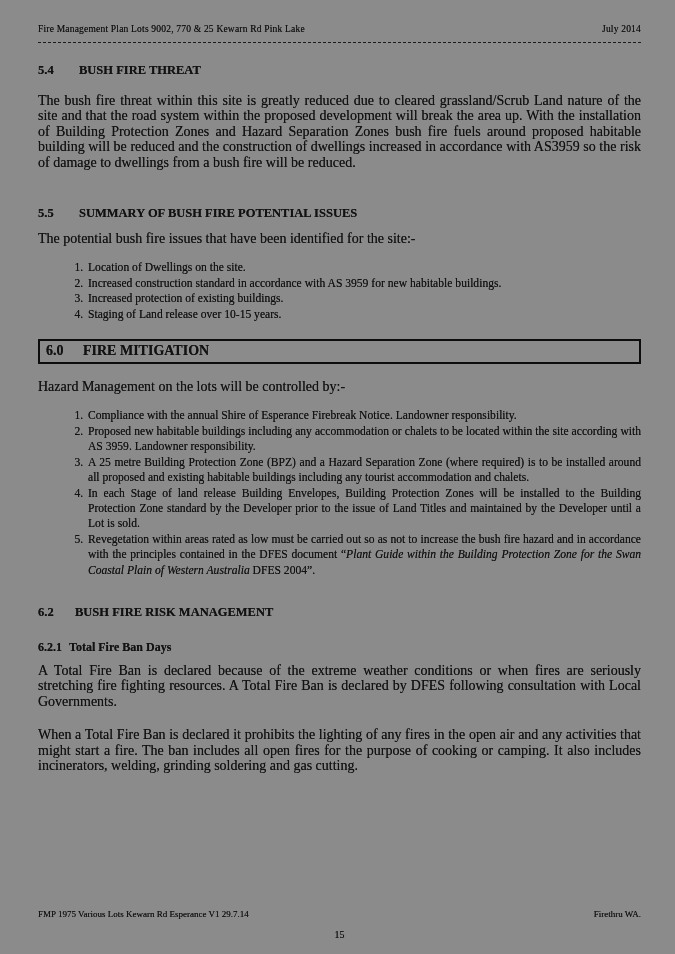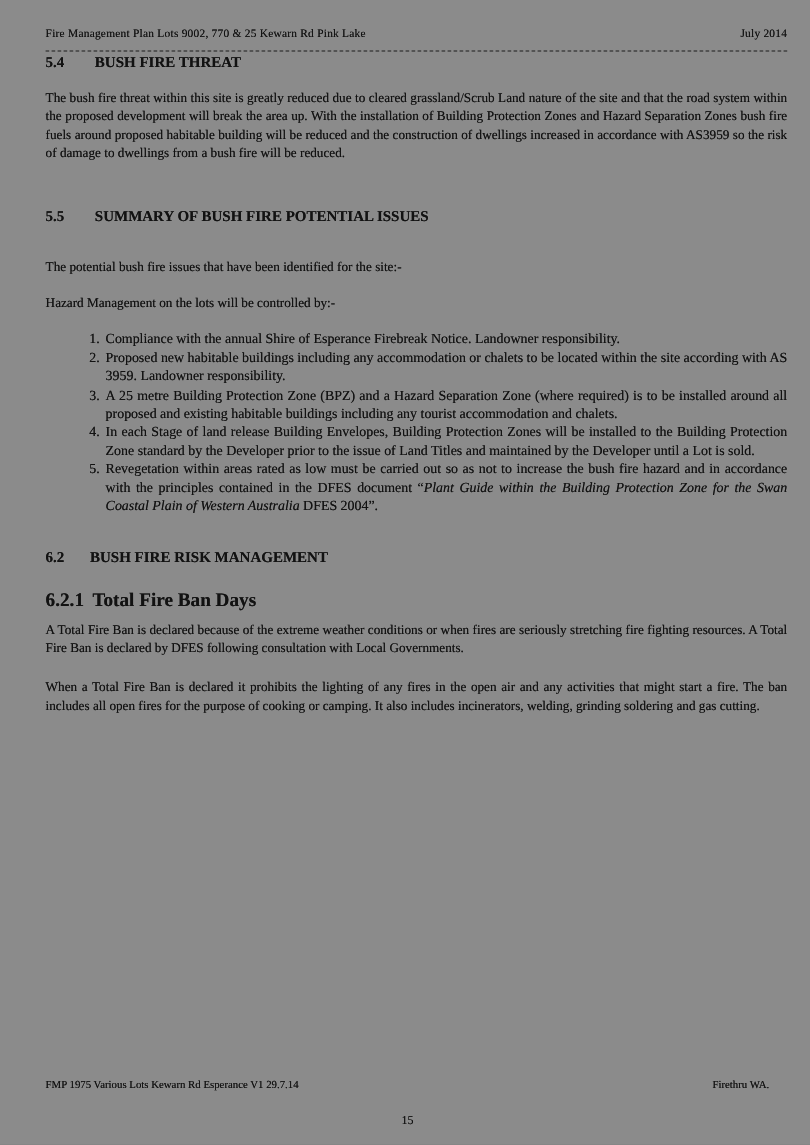--- a/index.html
+++ b/index.html
@@ -12,81 +12,81 @@
     width: 675px;
     height: 954px;
     margin: 0 auto;
     background: #8b8b8b;
     color: #121212;
     overflow: hidden;
     text-shadow: 0 0 0.5px rgba(0,0,0,0.65);
   }
   .content {
     position: absolute;
-    top: 24px; left: 38px; right: 19px;
+    top: 24px; left: 38px; right: 34px;
   }
   .doc-header {
     display: flex;
     justify-content: space-between;
     font-size: 9.5px;
     letter-spacing: 0.2px;
     padding-bottom: 8px;
     border-bottom: 1.5px dashed #1c1c1c;
   }
   .h-main {
     font-size: 12.5px;
     font-weight: bold;
-    margin-top: 2px;
+    margin-top: 20px;
   }
   .sec-num { display: inline-block; min-width: 41px; }
   .para {
-    font-size: 11px;
+    font-size: 14px;
     line-height: 15.4px;
     text-align: justify;
     margin-top: 15px;
   }
-  .intro { margin-top: 28px; text-align: left; }
+  .intro { margin-top: 10px; text-align: left; }
   .gap-lg { margin-top: 36px; }
   ol.num-list {
     margin: 14px 0 0 0;
     padding-left: 48px;
     font-size: 11.6px;
     line-height: 15.4px;
   }
   ol.num-list li {
     text-align: justify;
     padding-left: 2px;
   }
   .boxed-heading {
     margin-top: 17px;
     border: 2px solid #0d0d0d;
     padding: 2px 6px 3px 6px;
     font-size: 14px;
     font-weight: bold;
   }
   .boxed-heading .sec-num { min-width: 37px; }
   .h-sub {
-    font-size: 16px;
+    font-size: 12px;
     font-weight: bold;
     margin-top: 20px;
   }
   .h-sub .sec-num { min-width: 0; margin-right: 7px; }
   .italic { font-style: italic; }
   .doc-footer {
     position: absolute;
     left: 38px; right: 34px; bottom: 14px;
     font-size: 9px;
   }
   .footer-row {
     display: flex;
     justify-content: space-between;
   }
   .page-number {
     text-align: center;
-    margin-top: 20px;
+    margin-top: 10px;
     font-size: 10px;
   }
 </style>
 </head>
 <body>
 
 <div class="page">
   <div class="content">
 
     <div class="doc-header">
@@ -96,21 +96,30 @@
 
     <div class="h-main">
       <span class="sec-num">5.4</span><span>BUSH FIRE THREAT</span>
     </div>
     <div class="para">The bush fire threat within this site is greatly reduced due to cleared grassland/Scrub Land nature of the site and that the road system within the proposed development will break the area up. With the installation of Building Protection Zones and Hazard Separation Zones bush fire fuels around proposed habitable building will be reduced and the construction of dwellings increased in accordance with AS3959 so the risk of damage to dwellings from a bush fire will be reduced.</div>
 
     <div class="h-main gap-lg">
       <span class="sec-num">5.5</span><span>SUMMARY OF BUSH FIRE POTENTIAL ISSUES</span>
     </div>
     <div class="para intro">The potential bush fire issues that have been identified for the site:-</div>
+    <ol class="num-list">
+      <li>Location of Dwellings on the site.</li>
+      <li>Increased construction standard in accordance with AS 3959 for new habitable buildings.</li>
+      <li>Increased protection of existing buildings.</li>
+      <li>Staging of Land release over 10-15 years.</li>
+    </ol>
 
+    <div class="boxed-heading">
+      <span class="sec-num">6.0</span><span>FIRE MITIGATION</span>
+    </div>
 
     <div class="para intro" style="margin-top:15px;">Hazard Management on the lots will be controlled by:-</div>
     <ol class="num-list">
       <li>Compliance with the annual Shire of Esperance Firebreak Notice. Landowner responsibility.</li>
       <li>Proposed new habitable buildings including any accommodation or chalets to be located within the site according with AS 3959. Landowner responsibility.</li>
       <li>A 25 metre Building Protection Zone (BPZ) and a Hazard Separation Zone (where required) is to be installed around all proposed and existing habitable buildings including any tourist accommodation and chalets.</li>
       <li>In each Stage of land release Building Envelopes, Building Protection Zones will be installed to the Building Protection Zone standard by the Developer prior to the issue of Land Titles and maintained by the Developer until a Lot is sold.</li>
       <li><span>Revegetation within areas rated as low must be carried out so as not to increase the bush fire hazard and in accordance with the principles contained in the DFES document “</span><span class="italic">Plant Guide within the Building Protection Zone for the Swan Coastal Plain of Western Australia</span><span> DFES 2004”.</span></li>
     </ol>
 

